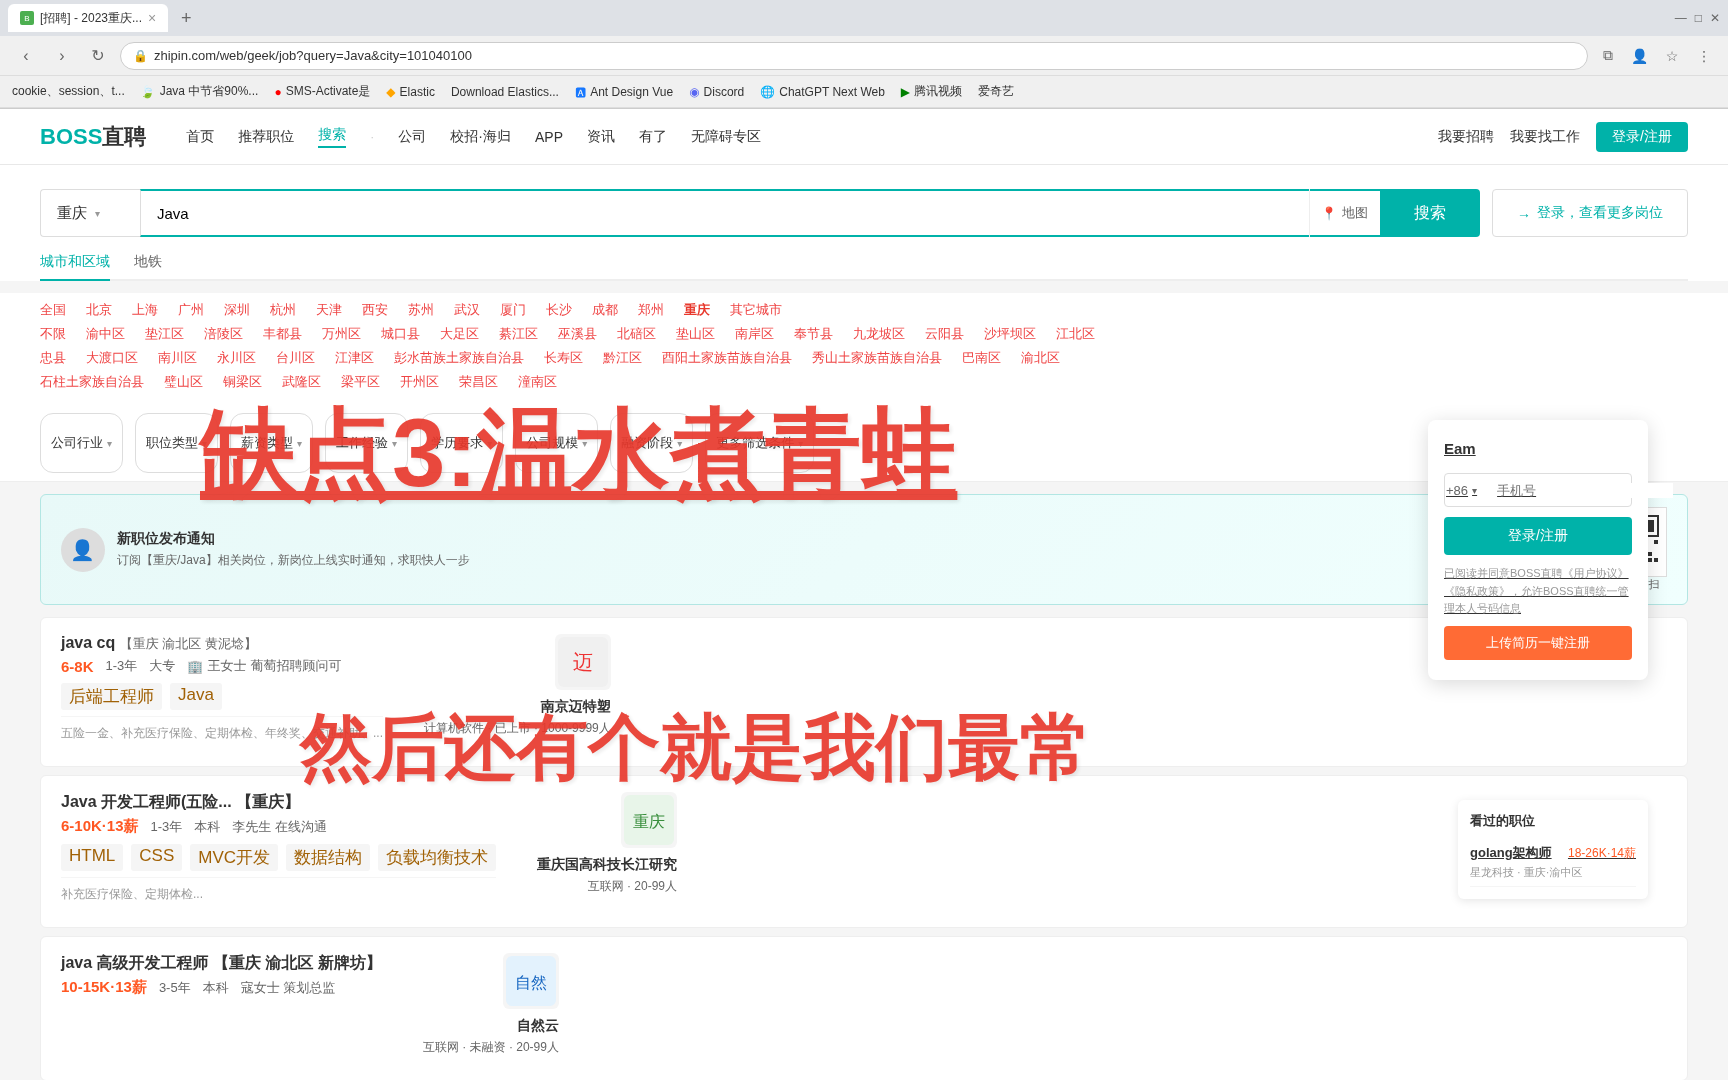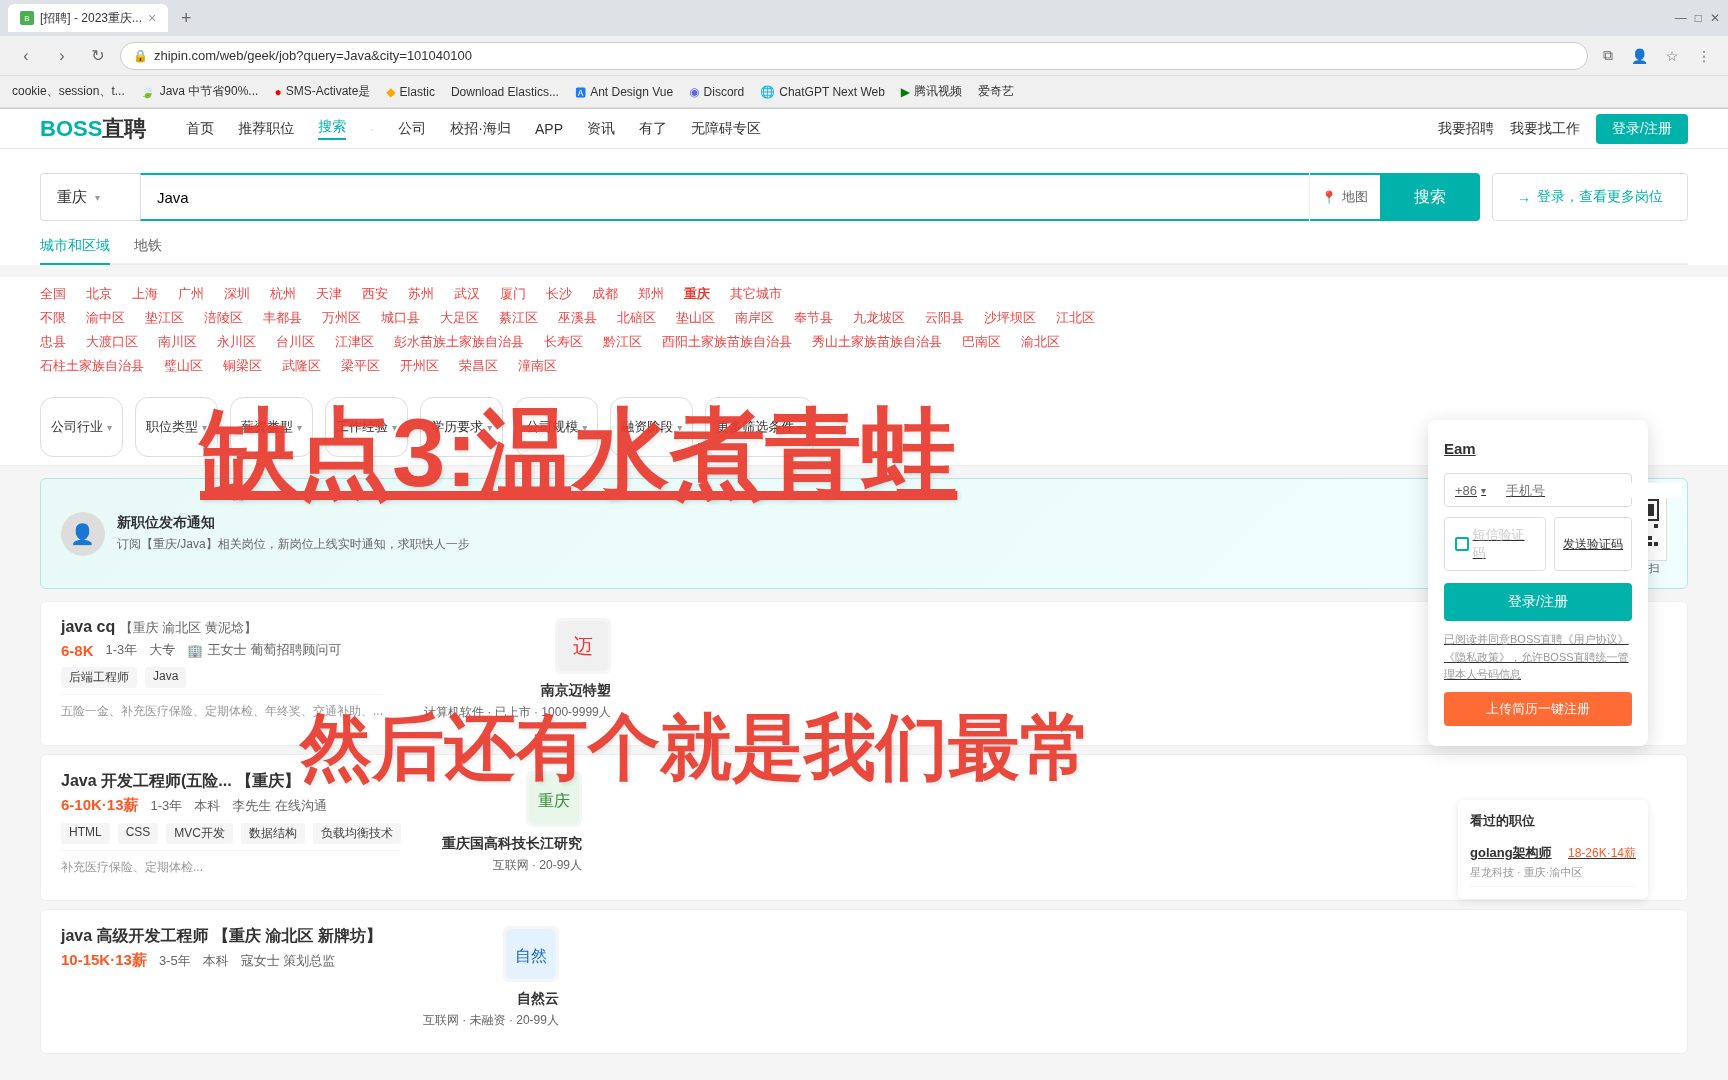--- a/index.html
+++ b/index.html
@@ -17,21 +17,21 @@
     .nav-btn { width: 28px; height: 28px; border-radius: 50%; display: flex; align-items: center; justify-content: center; cursor: pointer; color: #666; font-size: 16px; }
     .address-bar { flex: 1; height: 28px; background: #fff; border: 1px solid #ccc; border-radius: 14px; padding: 0 12px; display: flex; align-items: center; gap: 6px; }
     .address-bar-lock { color: #4CAF50; font-size: 12px; }
     .address-text { font-size: 13px; color: #333; flex: 1; }
     .browser-actions { display: flex; align-items: center; gap: 8px; }
     .browser-action-btn { width: 24px; height: 24px; display: flex; align-items: center; justify-content: center; color: #666; font-size: 14px; cursor: pointer; }
     .bookmarks-bar { display: flex; align-items: center; height: 32px; padding: 0 12px; background: #f0f0f0; border-bottom: 1px solid #ddd; gap: 16px; overflow: hidden; }
     .bookmark-item { font-size: 12px; color: #333; cursor: pointer; white-space: nowrap; display: flex; align-items: center; gap: 4px; }
 
     
-    .boss-header { background: #fff; border-bottom: 1px solid #e8e8e8; height: 40px; display: flex; align-items: center; padding: 12px 40px; gap: 40px; }
+    .boss-header { background: #fff; border-bottom: 1px solid #e8e8e8; height: 56px; display: flex; align-items: center; padding: 12px 40px; gap: 40px; }
     .boss-logo { font-size: 22px; font-weight: bold; color: #00b2a9; }
     .boss-logo span { color: #333; }
     .header-nav { display: flex; gap: 24px; align-items: center; }
     .nav-item { font-size: 14px; color: #333; cursor: pointer; text-decoration: none; }
     .nav-item.active { color: #00b2a9; border-bottom: 2px solid #00b2a9; padding-bottom: 2px; }
     .header-right { margin-left: auto; display: flex; gap: 16px; align-items: center; }
     .header-btn { font-size: 14px; color: #333; cursor: pointer; }
     .login-btn { background: #00b2a9; color: white; padding: 6px 16px; border-radius: 4px; font-size: 14px; cursor: pointer; border: none; }
 
     
@@ -71,35 +71,35 @@
     .sub-label { font-size: 11px; color: #666; text-align: center; }
 
     
     .job-list { padding: 0 40px; }
     .job-card { background: #fff; border-radius: 6px; margin-bottom: 8px; padding: 16px 20px; border: 1px solid #eee; }
     .job-header { display: flex; align-items: flex-start; justify-content: flex-start; margin-bottom: 8px; gap: 41px; }
     .job-title { font-size: 16px; font-weight: bold; color: #333; margin-bottom: 4px; }
     .job-meta { display: flex; align-items: center; gap: 12px; font-size: 13px; color: #666; }
     .job-salary { color: #ff5722; font-weight: bold; font-size: 15px; }
     .job-tags { display: flex; gap: 8px; flex-wrap: wrap; margin-top: 8px; }
-    .job-tag { font-size: 12px; color: #404040; background: #f5f5f5; padding: 2px 8px; border-radius: 3px; }
+    .job-tag { font-size: 17px; color: #a16207; background: #f5f5f5; padding: 2px 8px; border-radius: 3px; }
     .job-right { display: flex; flex-direction: column; align-items: flex-end; gap: 8px; }
     .company-logo { width: 56px; height: 56px; background: #f5f5f5; border-radius: 6px; display: flex; align-items: center; justify-content: center; overflow: hidden; }
     .company-info { font-size: 12px; color: #666; text-align: right; }
     .company-name { font-size: 14px; color: #333; font-weight: bold; margin-bottom: 4px; }
     .welfare { font-size: 12px; color: #999; margin-top: 6px; border-top: 1px solid #f5f5f5; padding-top: 8px; }
 
     
     .overlay-text { position: fixed; top: 390px; left: 200px; font-size: 96px; font-weight: 900; color: #e8392d; opacity: 0.92; z-index: 100; text-shadow: 2px 2px 4px rgba(0,0,0,0.1); white-space: nowrap; text-decoration: underline; }
     .overlay-text2 { position: fixed; top: 700px; left: 300px; font-size: 72px; font-weight: 900; color: #e8392d; opacity: 0.92; z-index: 100; text-shadow: 2px 2px 4px rgba(0,0,0,0.1); white-space: nowrap; }
 
     
     .login-panel { position: fixed; right: 80px; top: 420px; width: 220px; background: #fff; border-radius: 8px; box-shadow: 0 4px 20px rgba(0,0,0,0.15); padding: 20px 16px; z-index: 200; text-decoration: underline; }
     .panel-title { font-size: 15px; font-weight: bold; color: #333; margin-bottom: 16px; }
-    .phone-input { display: flex; align-items: center; gap: 4px; border: 1px solid #ddd; border-radius: 4px; padding: 8px 10px; margin-bottom: 10px; }
+    .phone-input { display: flex; align-items: center; gap: 4px; border: 1px solid #ddd; border-radius: 4px; padding: 8px 1px; margin-bottom: 10px; }
     .phone-prefix { color: #666; font-size: 13px; display: flex; align-items: center; gap: 4px; }
     .phone-prefix .arrow { font-size: 10px; }
     .phone-divider { width: 1px; height: 16px; background: #ddd; margin: 0 6px; }
     .phone-field { flex: 1; border: none; outline: none; font-size: 13px; color: #999; }
     .code-row { display: flex; gap: 8px; margin-bottom: 12px; }
     .code-input { flex: 1; border: 1px solid #ddd; border-radius: 4px; padding: 8px 10px; font-size: 13px; display: flex; align-items: center; }
     .shield-icon { width: 14px; height: 14px; border: 2px solid #00b2a9; border-radius: 2px; margin-right: 4px; }
     .code-btn { background: #fff; border: 1px solid #ddd; border-radius: 4px; padding: 8px 8px; font-size: 12px; color: #333; cursor: pointer; white-space: nowrap; }
     .login-submit-btn { width: 100%; background: #00b2a9; color: white; border: none; border-radius: 4px; padding: 10px; font-size: 14px; cursor: pointer; margin-bottom: 10px; }
     .agreement { font-size: 11px; color: #999; line-height: 1.6; }
@@ -491,27 +491,20 @@
 <div class="login-panel">
   <div class="panel-title">Eam</div>
   <div class="phone-input">
     <div class="phone-prefix">
       <span>+86</span>
       <span class="arrow">▾</span>
     </div>
     <div class="phone-divider"></div>
     <input class="phone-field" type="text" placeholder="手机号" style="">
   </div>
-  <div class="code-row">
-    <div class="code-input">
-      <div class="shield-icon"></div>
-      <span style="color:#ccc;font-size:13px;">短信验证码</span>
-    </div>
-    <button class="code-btn">发送验证码</button>
-  </div>
   <button class="login-submit-btn">登录/注册</button>
   <div class="agreement">已阅读并同意BOSS直聘《用户协议》《隐私政策》，允许BOSS直聘统一管理本人号码信息</div>
   <button class="upload-resume-btn">上传简历一键注册</button>
 </div>
 
 <div style="position:fixed;right:80px;top:800px;width:190px;background:#fff;border-radius:6px;box-shadow:0 2px 10px rgba(0,0,0,0.1);padding:12px;z-index:150;">
   <div style="font-size:13px;font-weight:bold;color:#333;margin-bottom:8px;">看过的职位</div>
   <div style="padding:6px 0;border-bottom:1px solid #f5f5f5;">
     <div style="display:flex;justify-content:space-between;align-items:center;text-decoration:underline;">
       <span style="font-size:13px;color:#333;font-weight:bold;">golang架构师</span>

